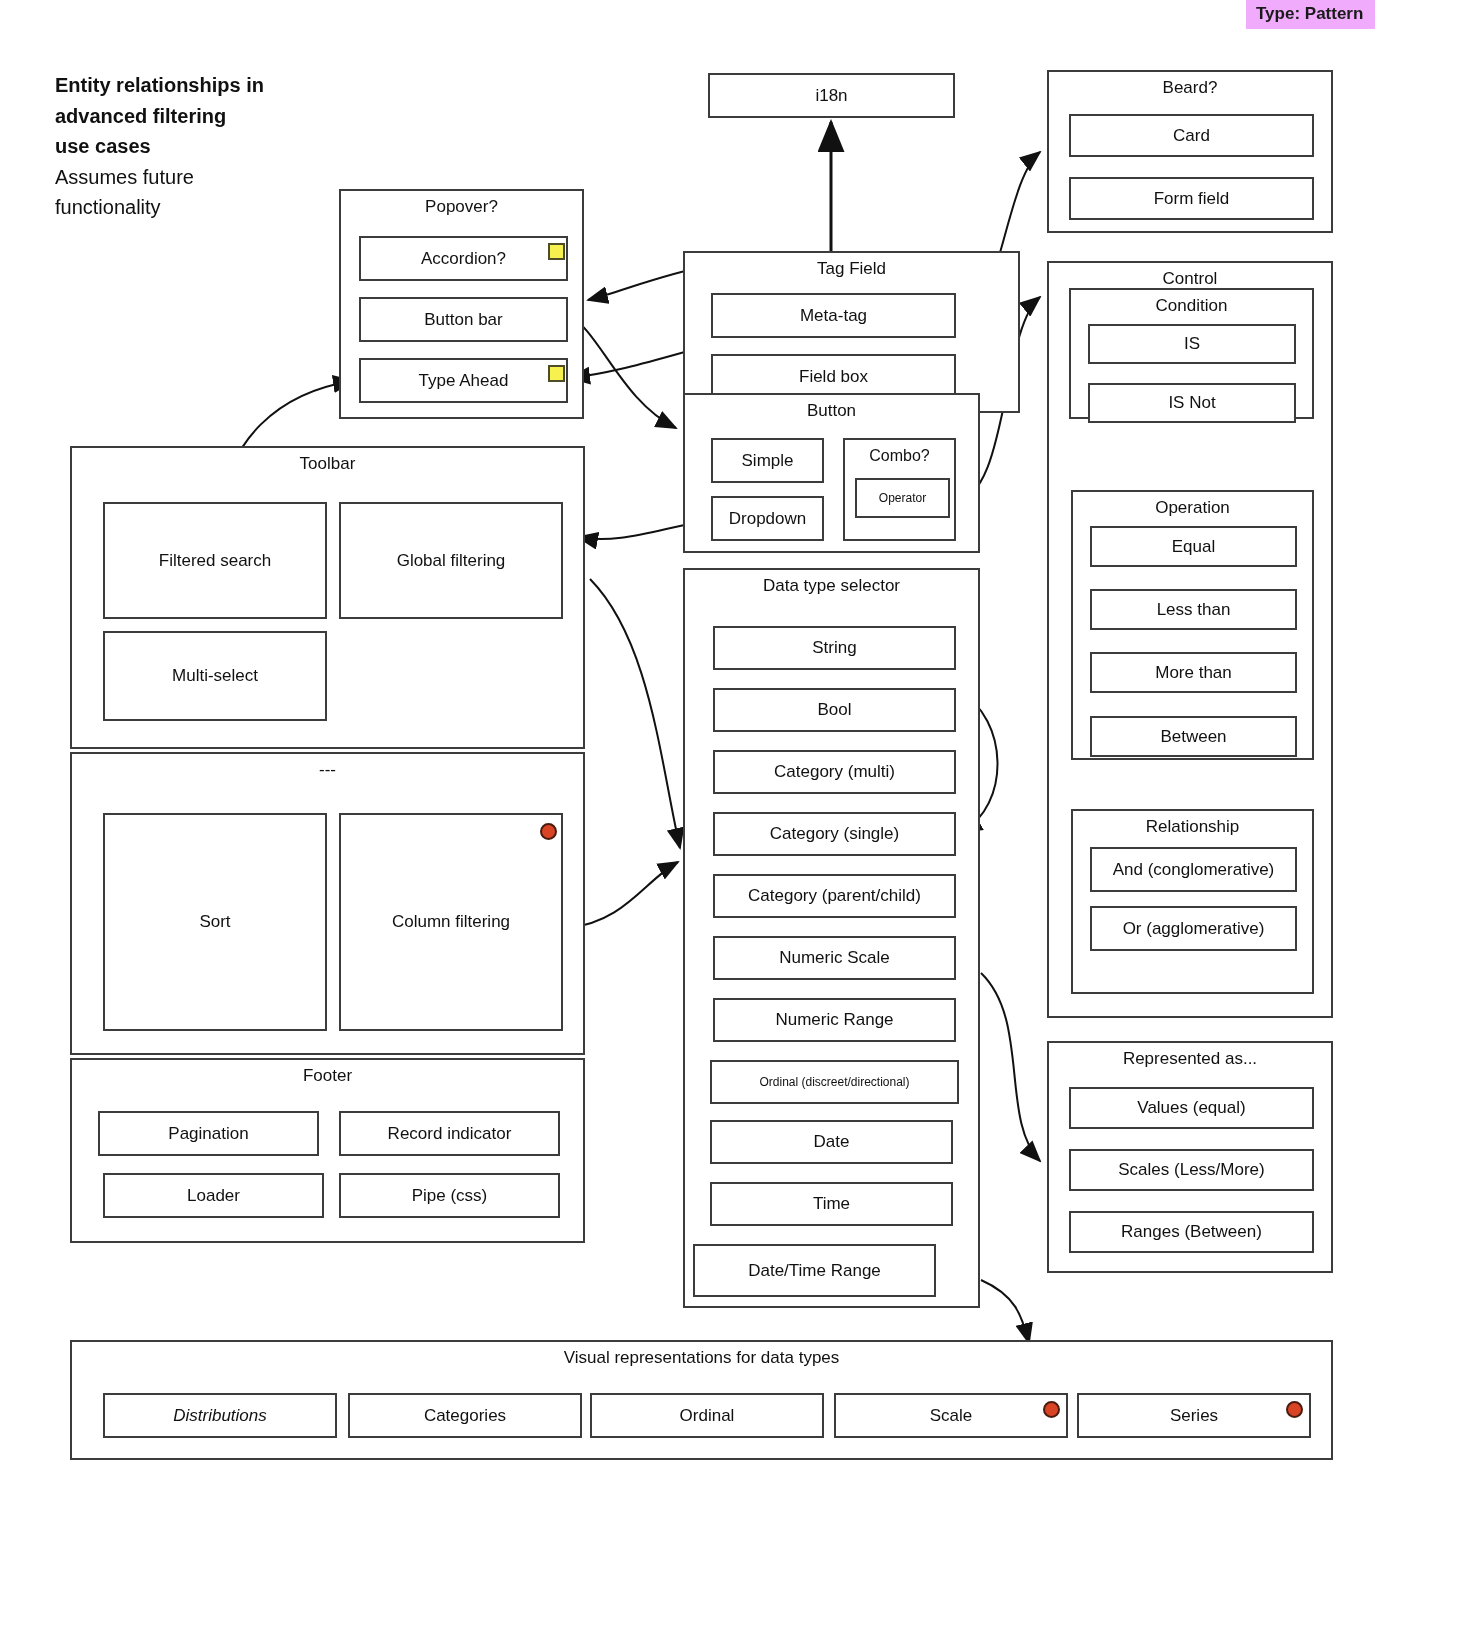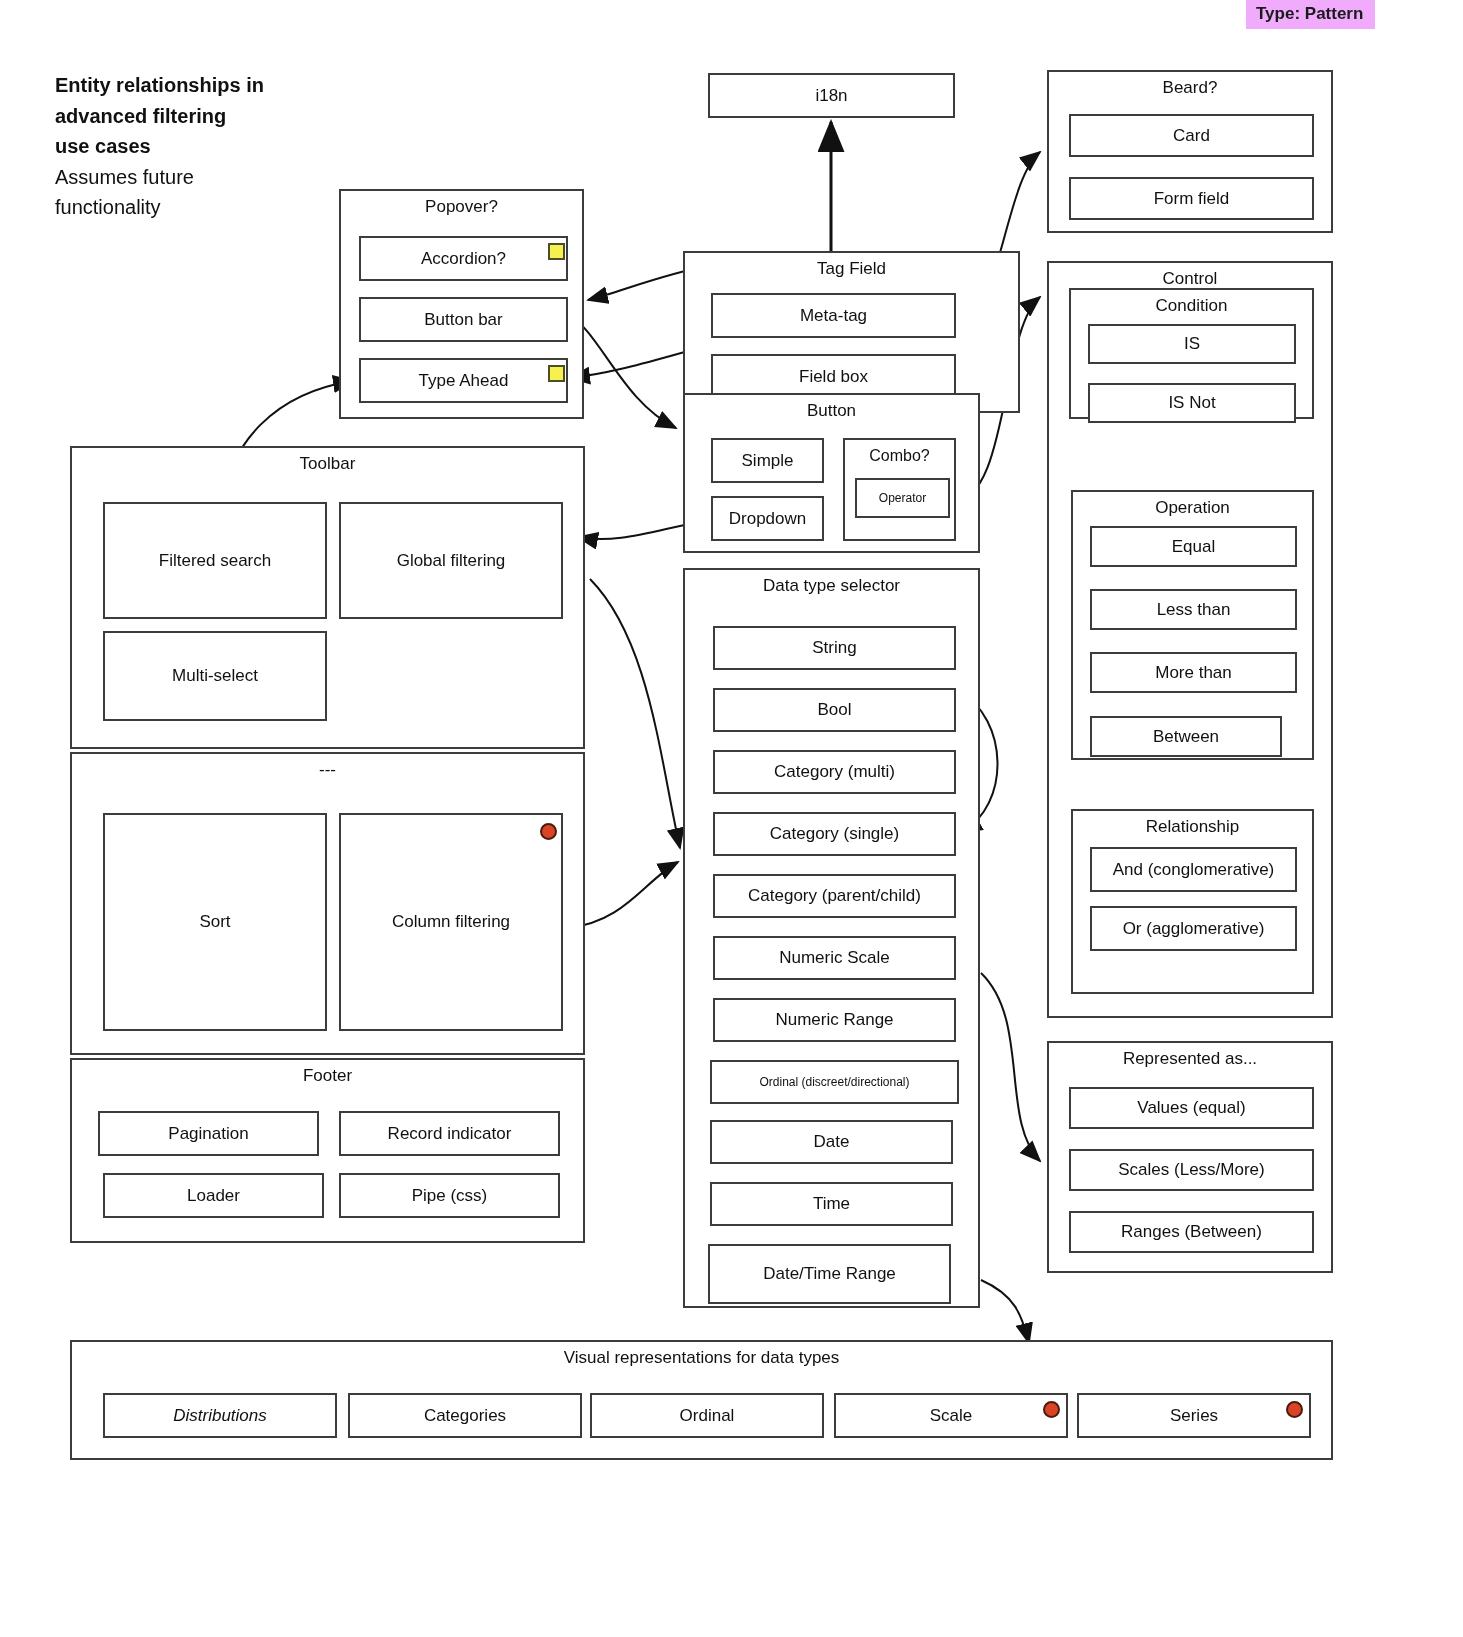--- a/index.html
+++ b/index.html
@@ -172,21 +172,21 @@
     <div class="node leaf" style="left:28px;top:56px;width:243px;height:44px;">String</div>
     <div class="node leaf" style="left:28px;top:118px;width:243px;height:44px;">Bool</div>
     <div class="node leaf" style="left:28px;top:180px;width:243px;height:44px;">Category (multi)</div>
     <div class="node leaf" style="left:28px;top:242px;width:243px;height:44px;">Category (single)</div>
     <div class="node leaf" style="left:28px;top:304px;width:243px;height:44px;">Category (parent/child)</div>
     <div class="node leaf" style="left:28px;top:366px;width:243px;height:44px;">Numeric Scale</div>
     <div class="node leaf" style="left:28px;top:428px;width:243px;height:44px;">Numeric Range</div>
     <div class="node leaf small" style="left:25px;top:490px;width:249px;height:44px;">Ordinal (discreet/directional)</div>
     <div class="node leaf" style="left:25px;top:550px;width:243px;height:44px;">Date</div>
     <div class="node leaf" style="left:25px;top:612px;width:243px;height:44px;">Time</div>
-    <div class="node leaf" style="left:23px;top:674px;width:243px;height:60px;">Date/Time Range</div>
+    <div class="node leaf" style="left:8px;top:674px;width:243px;height:53px;">Date/Time Range</div>
   </div>
 
   <div class="node grp" style="left:70px;top:446px;width:515px;height:303px;">
     <div class="grp-title">Toolbar</div>
     <div class="node leaf" style="left:31px;top:54px;width:224px;height:117px;">Filtered search</div>
     <div class="node leaf" style="left:267px;top:54px;width:224px;height:117px;">Global filtering</div>
     <div class="node leaf" style="left:31px;top:183px;width:224px;height:90px;">Multi-select</div>
   </div>
 
   <div class="node grp" style="left:70px;top:752px;width:515px;height:303px;">
@@ -218,21 +218,21 @@
       <div class="grp-title">Condition</div>
       <div class="node leaf" style="left:17px;top:34px;width:208px;height:40px;">IS</div>
       <div class="node leaf" style="left:17px;top:93px;width:208px;height:40px;">IS Not</div>
     </div>
 
     <div class="node grp" style="left:22px;top:227px;width:243px;height:270px;">
       <div class="grp-title">Operation</div>
       <div class="node leaf" style="left:17px;top:34px;width:207px;height:41px;">Equal</div>
       <div class="node leaf" style="left:17px;top:97px;width:207px;height:41px;">Less than</div>
       <div class="node leaf" style="left:17px;top:160px;width:207px;height:41px;">More than</div>
-      <div class="node leaf" style="left:17px;top:224px;width:192px;height:41px;">Between</div>
+      <div class="node leaf" style="left:17px;top:224px;width:207px;height:41px;">Between</div>
     </div>
 
     <div class="node grp" style="left:22px;top:546px;width:243px;height:185px;">
       <div class="grp-title">Relationship</div>
       <div class="node leaf" style="left:17px;top:36px;width:207px;height:45px;">And (conglomerative)</div>
       <div class="node leaf" style="left:17px;top:95px;width:207px;height:45px;">Or (agglomerative)</div>
     </div>
   </div>
 
   <div class="node grp" style="left:1047px;top:1041px;width:286px;height:232px;">

